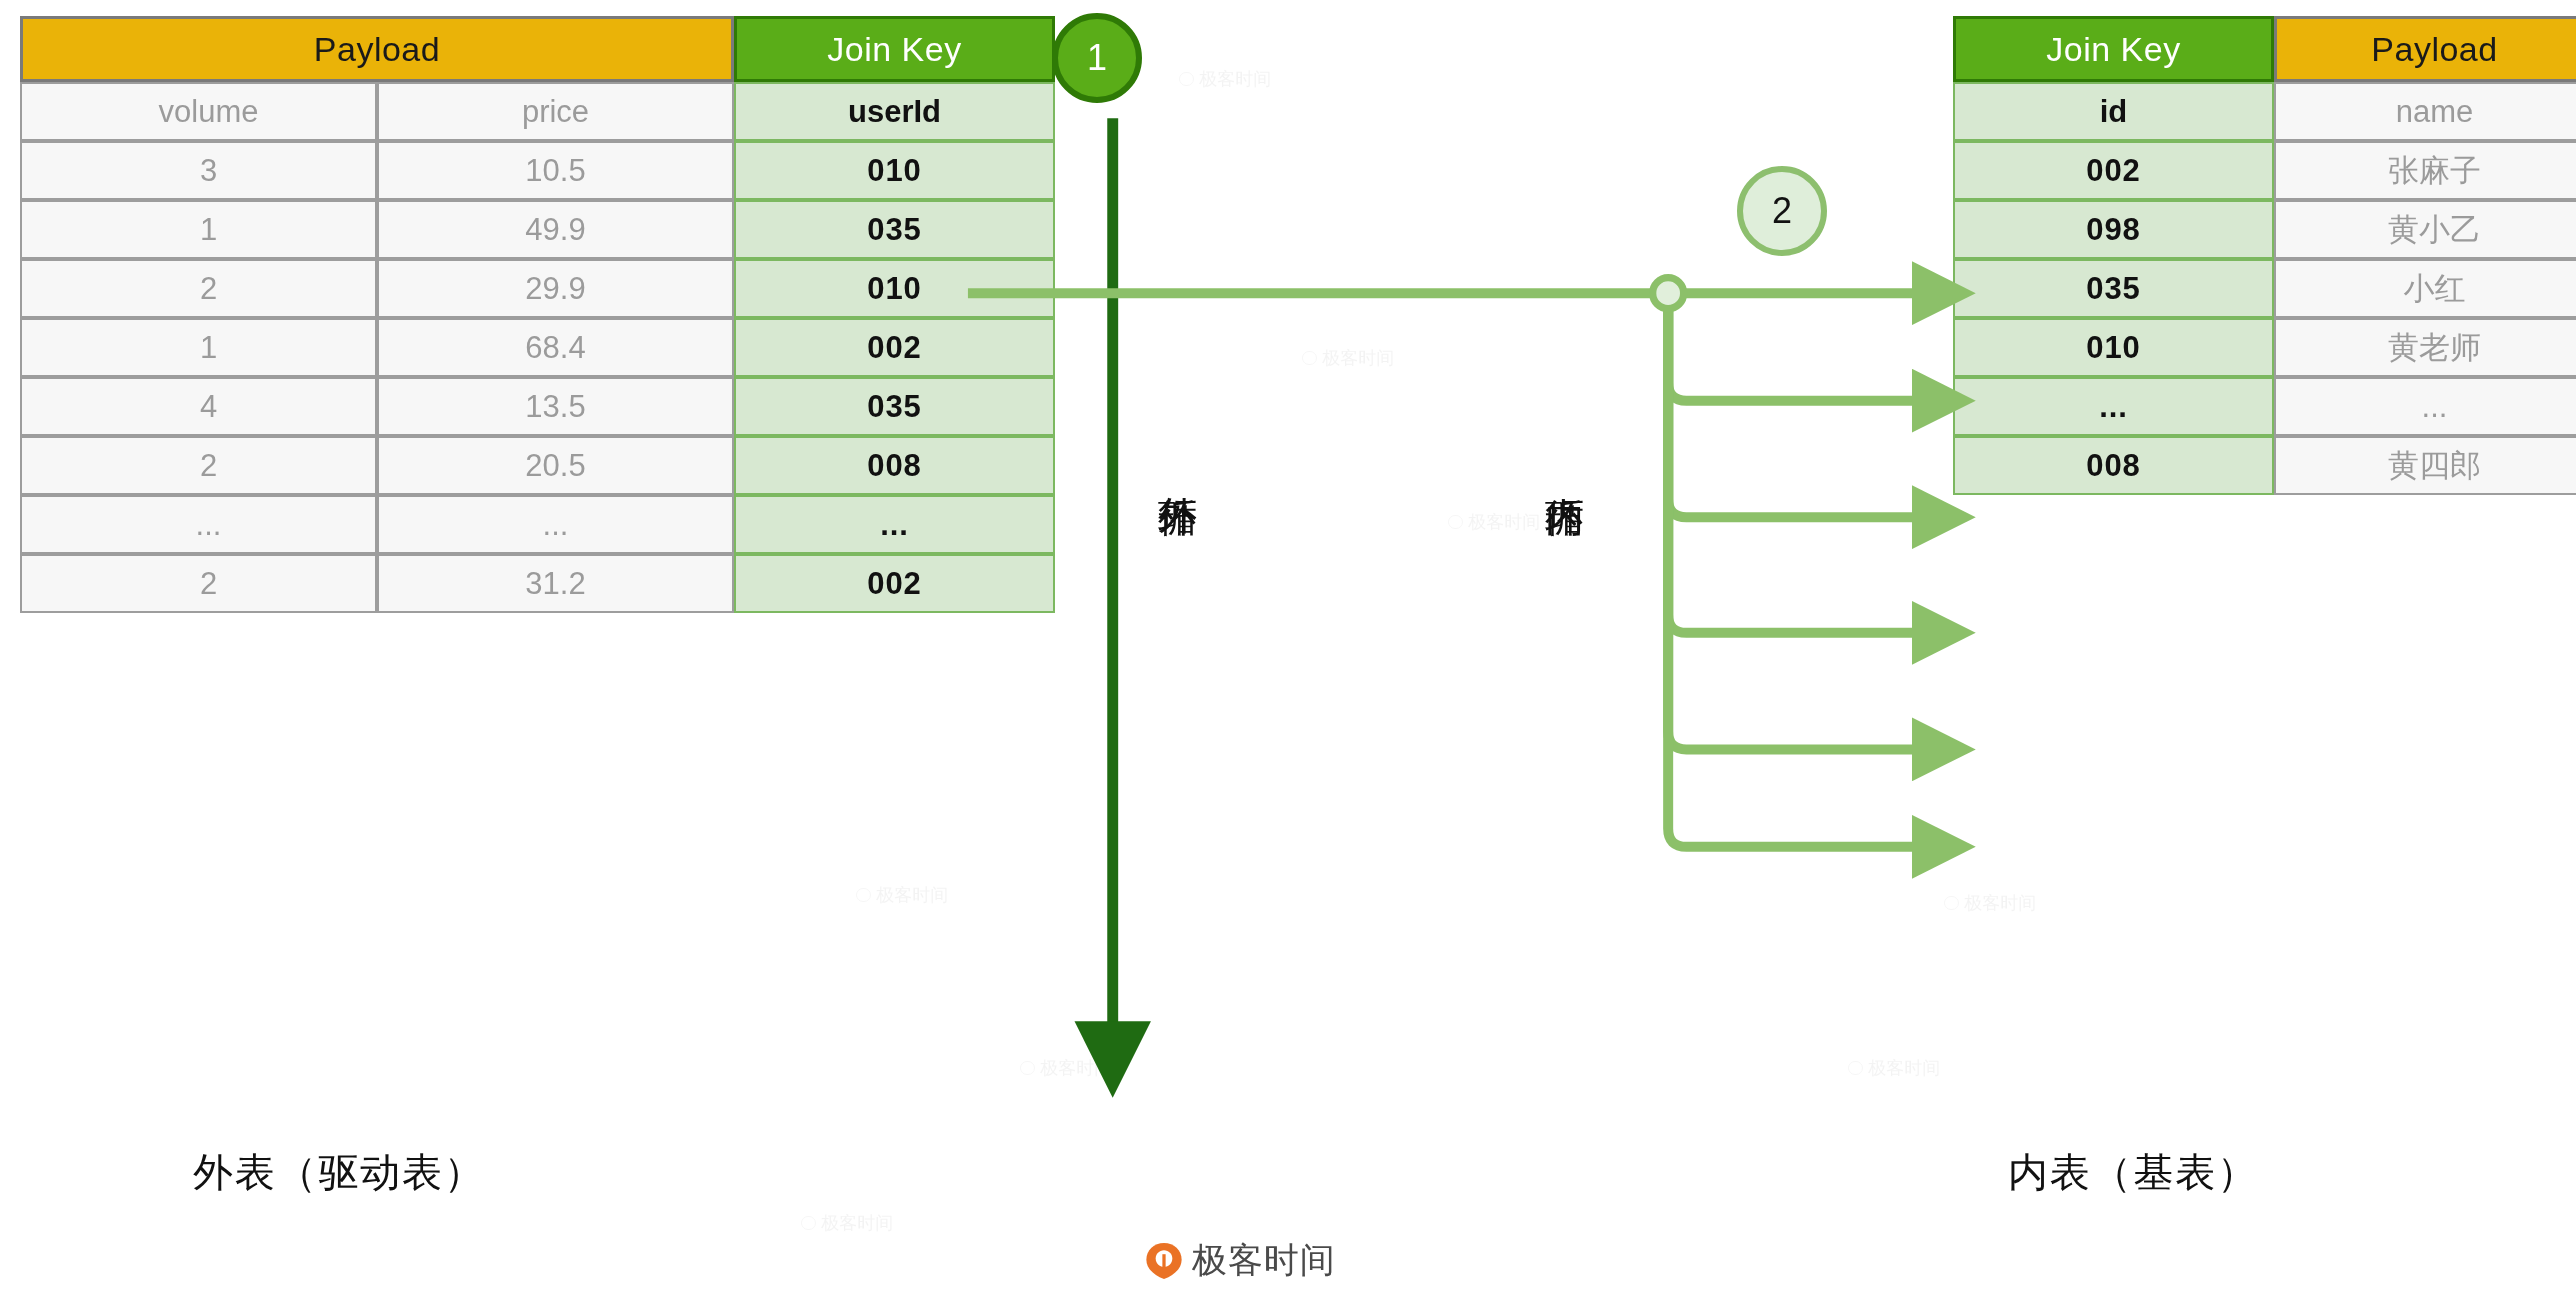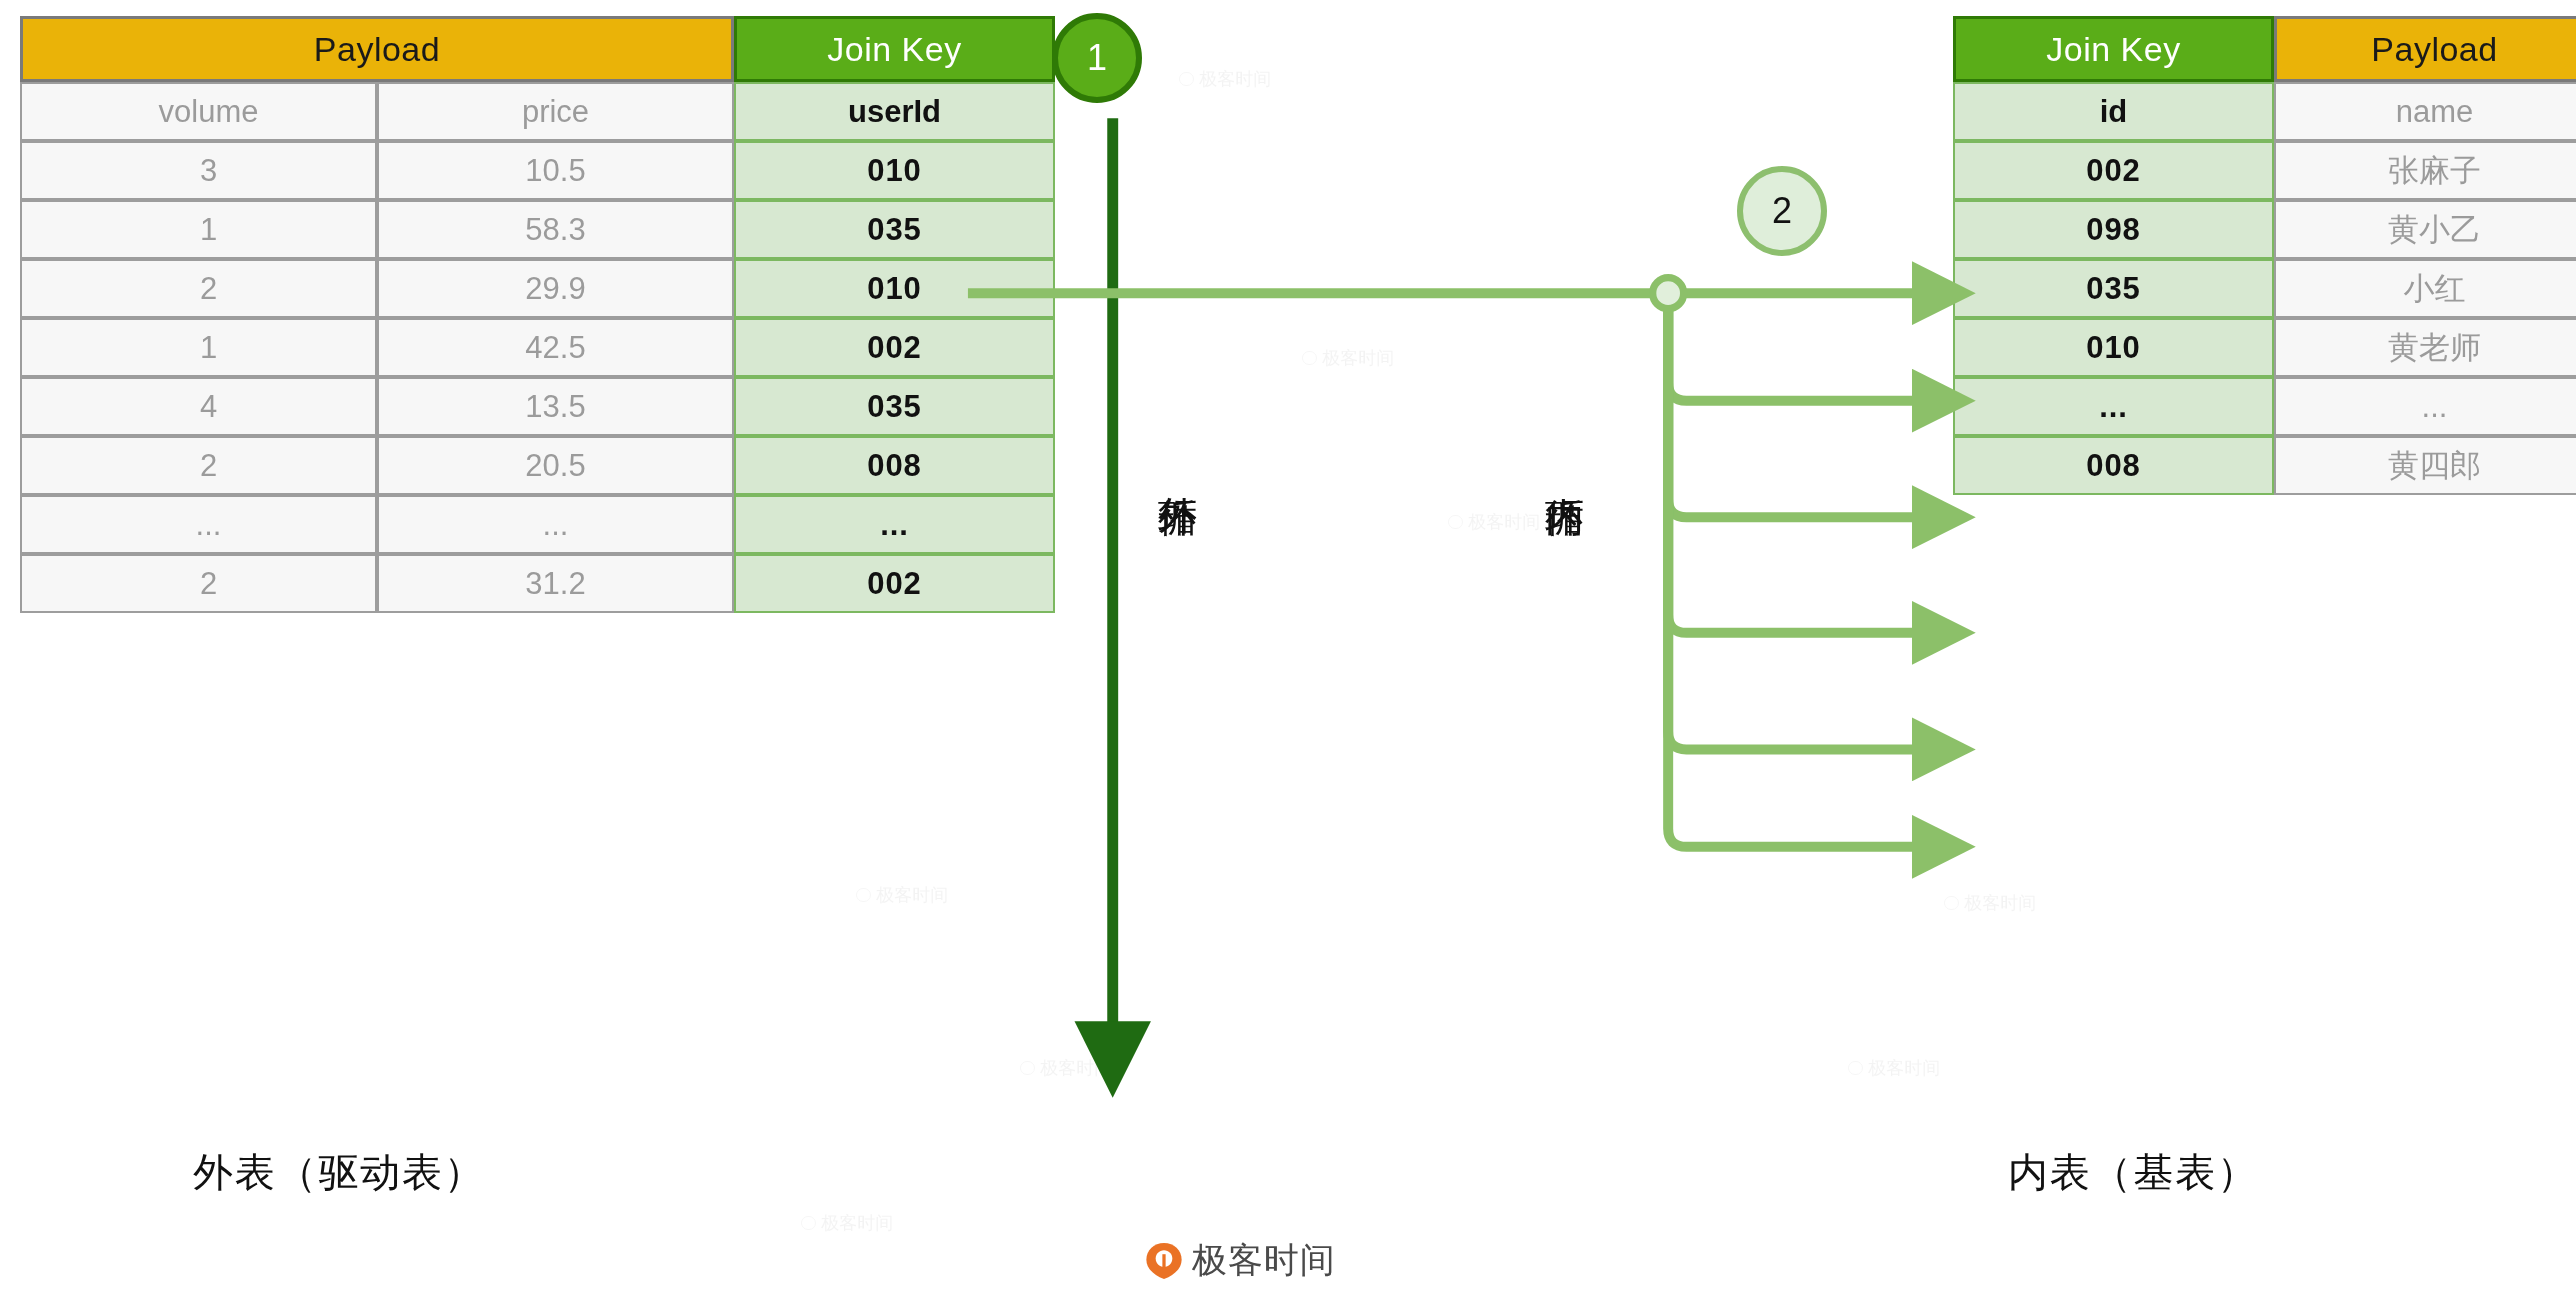--- a/index.html
+++ b/index.html
@@ -152,23 +152,23 @@
           <div class="cell cell-pay c-vol">2</div>
           <div class="cell cell-pay c-vol">1</div>
           <div class="cell cell-pay c-vol">4</div>
           <div class="cell cell-pay c-vol">2</div>
           <div class="cell cell-pay c-vol">...</div>
           <div class="cell cell-pay c-vol">2</div>
         </div>
         <div class="col">
           <div class="cell cell-pay c-pri">price</div>
           <div class="cell cell-pay c-pri">10.5</div>
-          <div class="cell cell-pay c-pri">58.3</div>
+          <div class="cell cell-pay c-pri">49.9</div>
           <div class="cell cell-pay c-pri">29.9</div>
-          <div class="cell cell-pay c-pri">42.5</div>
+          <div class="cell cell-pay c-pri">68.4</div>
           <div class="cell cell-pay c-pri">13.5</div>
           <div class="cell cell-pay c-pri">20.5</div>
           <div class="cell cell-pay c-pri">...</div>
           <div class="cell cell-pay c-pri">31.2</div>
         </div>
       </div>
     </div>
     <div class="col">
       <div class="hdr hdr-key c-key">Join Key</div>
       <div class="cell cell-key c-key">userId</div>

